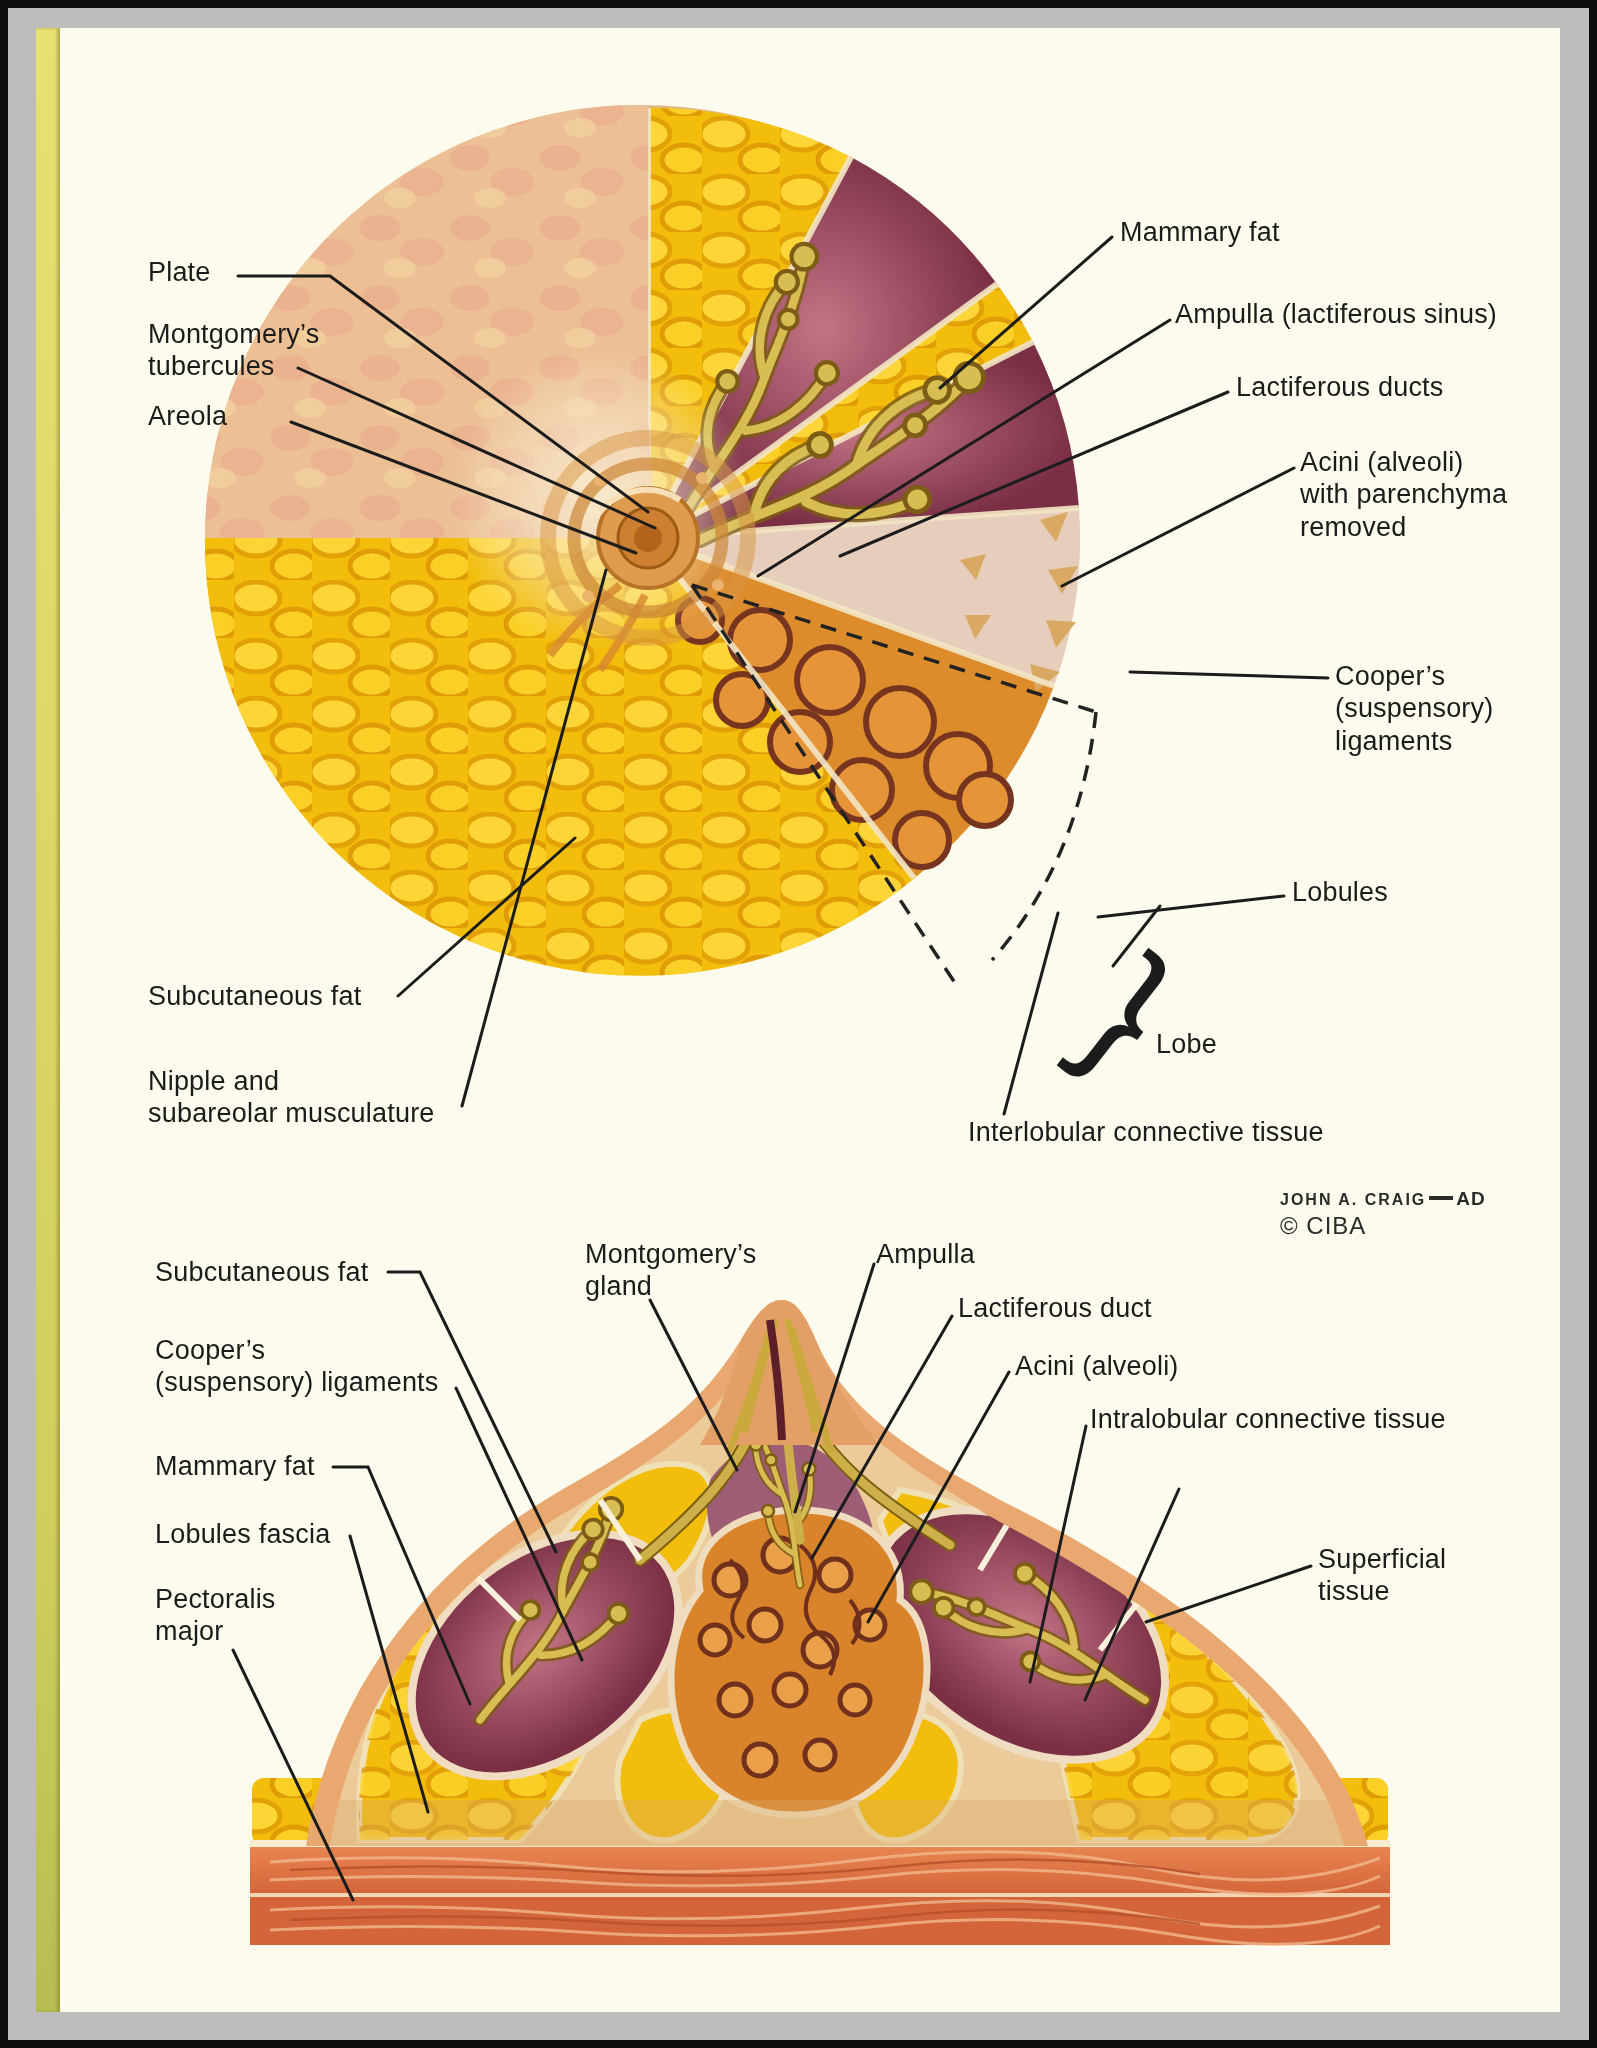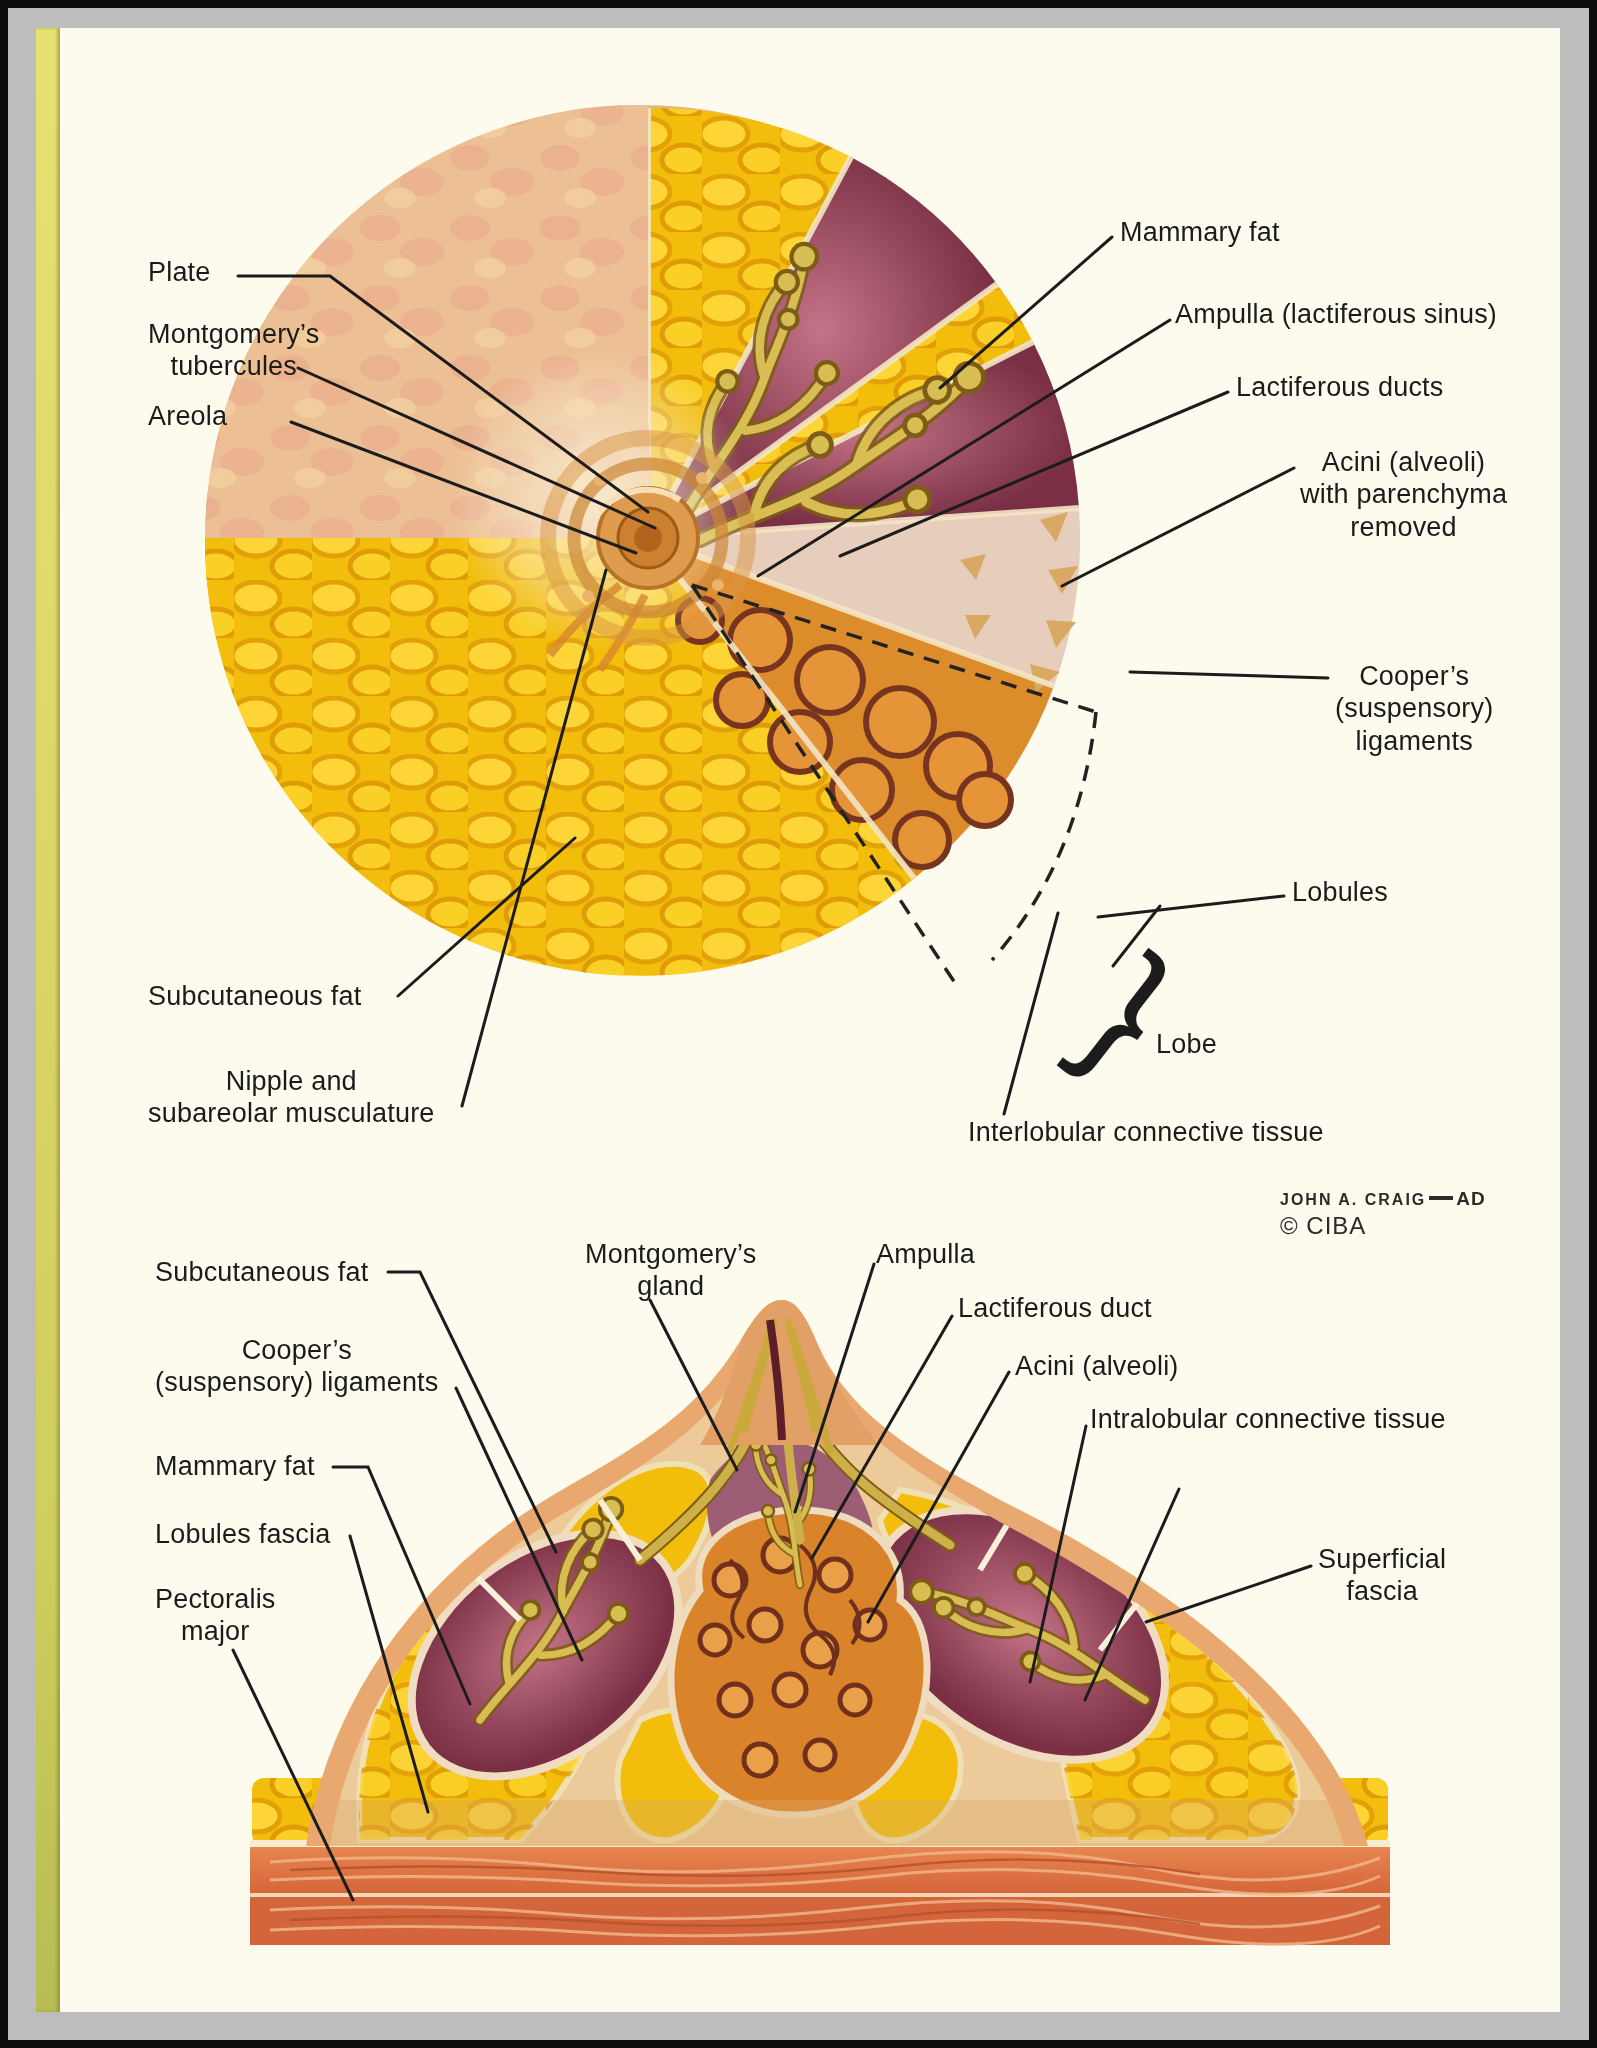--- a/index.html
+++ b/index.html
@@ -5,21 +5,21 @@
   html,body{margin:0;padding:0;background:#444;}
   .scene{position:relative;width:1597px;height:2048px;background:#0d0d0d;overflow:hidden;
          font-family:"Liberation Sans",sans-serif;}
   .matte{position:absolute;left:8px;top:8px;width:1581px;height:2032px;background:#bdbdbd;}
   .page{position:absolute;left:36px;top:28px;width:1524px;height:1984px;background:#fdfbee;}
   .edge-strip{position:absolute;left:36px;top:28px;width:24px;height:1984px;
       background:linear-gradient(180deg,#e7e173 0%,#dcd766 40%,#cfcf5e 75%,#b7bd52 100%);
       box-shadow:inset -3px 0 3px rgba(120,110,30,.45);}
   .art{position:absolute;left:0;top:0;width:1597px;height:2048px;pointer-events:none;}
   .lbl{position:absolute;font-size:27px;line-height:1.2;color:#1b1b1b;white-space:pre-line;
-       letter-spacing:.2px;text-align:center;}
+       letter-spacing:.2px;}
   .title{position:absolute;left:240px;right:200px;top:28px;text-align:center;
          font-weight:bold;font-size:33px;color:#111;letter-spacing:.5px;}
   .plate-clip{position:absolute;left:128px;top:0;width:140px;height:9px;overflow:hidden;}
   .plate-clip span{display:block;margin-top:-26px;font-weight:bold;font-size:30px;color:#111;}
   .sig{position:absolute;left:1280px;top:1188px;color:#2b2b2b;}
   .sig .name{font-weight:bold;font-size:16px;letter-spacing:2px;}
   .sig .flourish{display:inline-block;width:24px;height:4px;background:#2b2b2b;
                  margin:0 3px 5px 3px;vertical-align:middle;}
   .sig .ad{font-weight:bold;font-size:19px;letter-spacing:1px;}
   .sig .cc{font-size:24px;letter-spacing:1px;margin-top:2px;}
@@ -343,19 +343,19 @@
   <div class="lbl" style="left:155px;top:1518px">Lobules fascia</div>
   <div class="lbl" style="left:155px;top:1583px">Pectoralis
 major</div>
   <div class="lbl" style="left:585px;top:1238px">Montgomery’s
 gland</div>
   <div class="lbl" style="left:876px;top:1238px">Ampulla</div>
   <div class="lbl" style="left:958px;top:1292px">Lactiferous duct</div>
   <div class="lbl" style="left:1015px;top:1350px">Acini (alveoli)</div>
   <div class="lbl" style="left:1090px;top:1403px">Intralobular connective tissue</div>
   <div class="lbl" style="left:1318px;top:1543px">Superficial
-fascia</div>
+tissue</div>
 
   <div class="sig">
     <span class="name">JOHN A. CRAIG</span><span class="flourish"></span><span class="ad">AD</span>
     <div class="cc">© CIBA</div>
   </div>
 </div>
 
 </body></html>

